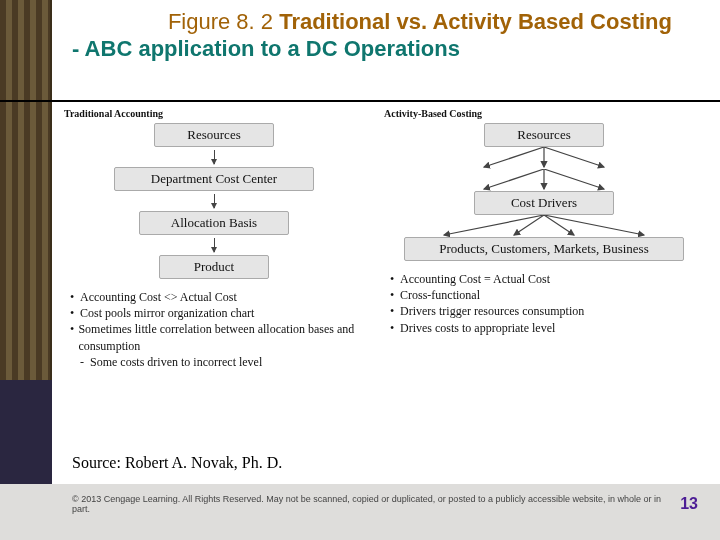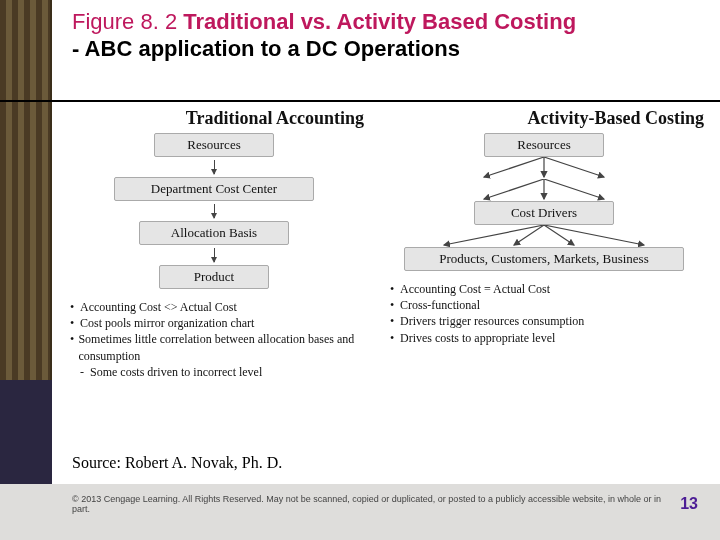--- a/index.html
+++ b/index.html
@@ -23,39 +23,39 @@
   .sideimg::after{
     content:"";
     position:absolute; bottom:0; left:0; width:52px; height:130px;
     background:#2a2640;
   }
   .title-wrap {
     position: absolute;
     left: 72px; top: 8px; width: 600px;
     z-index: 2;
   }
-  .title-main { font-size: 22px; font-weight: 700; color: #be185d; line-height: 1.25; }
+  .title-main { font-size: 22px; font-weight: 700; color: #a16207; line-height: 1.25; text-align: right; }
   .figlabel { font-weight: 400; }
-  .title-sub { font-size: 22px; font-weight: 700; color: #000000; }
+  .title-sub { font-size: 22px; font-weight: 700; color: #0f766e; }
   .title-underline {
     position: absolute;
     left: 0; top: 100px; width: 720px; height: 2px; background: #000; z-index:1;
   }
   .diagram {
     position: absolute;
     left: 64px; top: 108px; width: 640px; height: 326px;
     font-family: Georgia, 'Times New Roman', serif;
     color: #111;
     z-index: 2;
     background:#fff;
   }
   .col { position: absolute; top: 0; width: 300px; }
   .col-left { left: 0; }
   .col-right { left: 320px; width: 320px; }
-  .colhead { font-weight: 700; font-size: 18px; text-align: right; margin-bottom: 4px; }
+  .colhead { font-weight: 700; font-size: 10px; text-align: left; margin-bottom: 4px; }
   .box {
     background: #e5e5e5;
     border: 1px solid #aaa;
     border-radius: 2px;
     padding: 3px 10px;
     font-size: 13px;
     text-align: center;
     margin: 0 auto;
     white-space: nowrap;
   }

